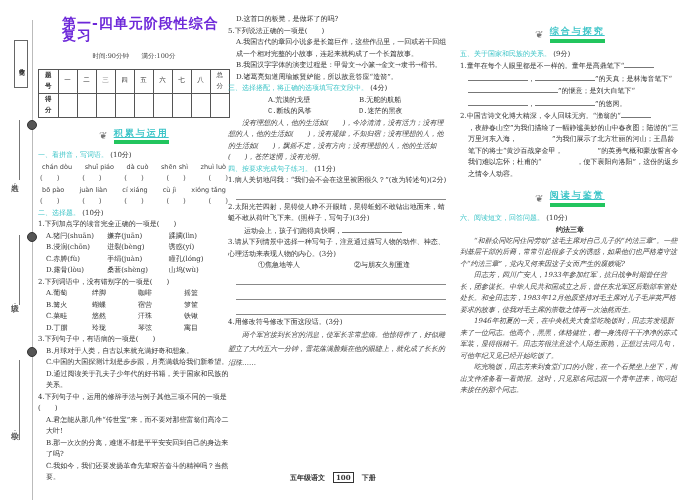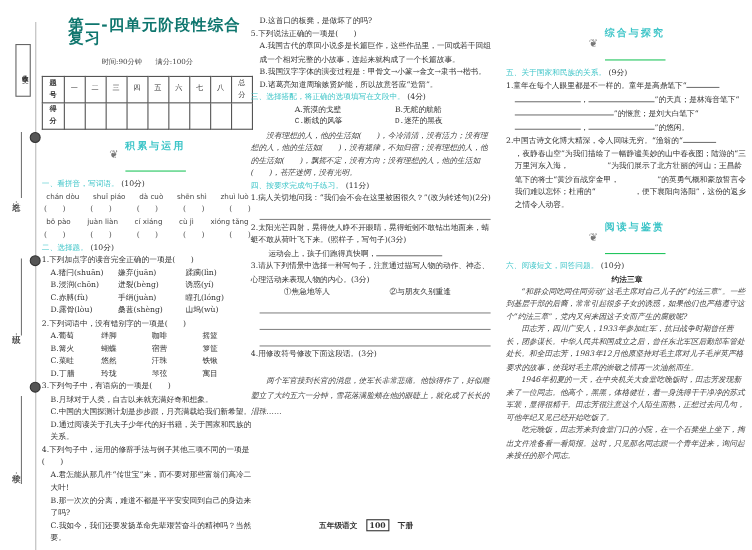--- a/index.html
+++ b/index.html
@@ -18,32 +18,32 @@
     position:absolute; left:8px; font-size:8px; writing-mode:vertical-rl; color:#444;
   }
   .bind-rule { position:absolute; left:19px; width:0; border-left:1px solid #777; }
   .hole { position:absolute; left:27px; width:8px; height:8px; border-radius:50%; background:#555; border:1px solid #333; }
 
   .col { position:absolute; top:0; font-size:7px; line-height:11.5px; }
   .col1 { left:38px; width:192px; }
   .col2 { left:228px; width:222px; }
   .col3 { left:460px; width:220px; }
   .title {
-    color:#0f766e; font-weight:bold; font-size:14px; letter-spacing:1px;
+    color:#6d28d9; font-weight:bold; font-size:14px; letter-spacing:1px;
     margin:18px 0 0 24px; font-family:"DejaVu Sans", sans-serif;
   }
   .meta { text-align:center; font-size:6.5px; margin-top:10px; color:#444; }
   table.score { border-collapse:collapse; margin:6px 0 0 0; font-size:6.5px; }
   table.score td { border:1px solid #555; height:11px; padding:0 4px; text-align:center; min-width:10px; }
   .sec-banner {
     display:flex; align-items:center; justify-content:center; gap:4px;
     color:#3ec5c8; font-family:"DejaVu Sans", sans-serif; font-size:9px; font-weight:bold; letter-spacing:2px;
     margin:10px 0 6px 0;
   }
-  .sec-banner .ul { border-bottom:1px solid #22c55e; padding-bottom:16px; }
+  .sec-banner .ul { border-bottom:4px solid #22c55e; padding-bottom:1px;text-decoration:underline; }
   .sec-banner .swirl { color:#777; font-size:10px; }
   .q-head { color:#333; }
   .q-head .cyan { color:#3ec5c8; }
   .pinyin-row { display:flex; justify-content:space-between; font-family:"DejaVu Sans", sans-serif; font-size:6.5px; color:#444; padding:0 4px; }
   .paren-row { display:flex; justify-content:space-between; font-size:7px; padding:0 2px; color:#555; }
   .opt-row { display:flex; padding-left:8px; }
   .opt-row span { flex:1; }
   .indent { padding-left:8px; }
   .indent2 { padding-left:16px; }
   .blank-line { border-bottom:1px solid #888; height:12px; margin:0 4px 2px 8px; }
@@ -241,21 +241,21 @@
     </div>
     <div>3.请从下列情景中选择一种写句子，注意通过描写人物的动作、神态、心理活动来表现人物的内心。(3分)</div>
     <div class="opt-row" style="padding-left:30px;">
         <span>①焦急地等人</span>
         <span>②与朋友久别重逢</span>
       </div>
     <div class="blank-line"></div>
     <div class="blank-line"></div>
     <div class="blank-line"></div>
     <div>4.用修改符号修改下面这段话。(3分)</div>
-    <div class="para" style="line-height:14px;margin-top:11px;">两个军官接到长官的消息，使军长非常悲痛。他惊得作了，好似雕塑立了大约五六一分钟，雪花落满脸颊在他的眼睫上，就化成了长长的泪珠……</div>
+    <div class="para" style="line-height:14px;">两个军官接到长官的消息，使军长非常悲痛。他惊得作了，好似雕塑立了大约五六一分钟，雪花落满脸颊在他的眼睫上，就化成了长长的泪珠……</div>
   </div>
 
   <div class="col col3" style="top:22px;">
     <div class="sec-banner" style="margin-top:4px;">
       <span class="swirl">❦</span>
       <span class="ul">综合与探究</span>
     </div>
     <div class="q-head">
       <span class="cyan">五、关于国家和民族的关系。</span>
       <span>(9分)</span>

